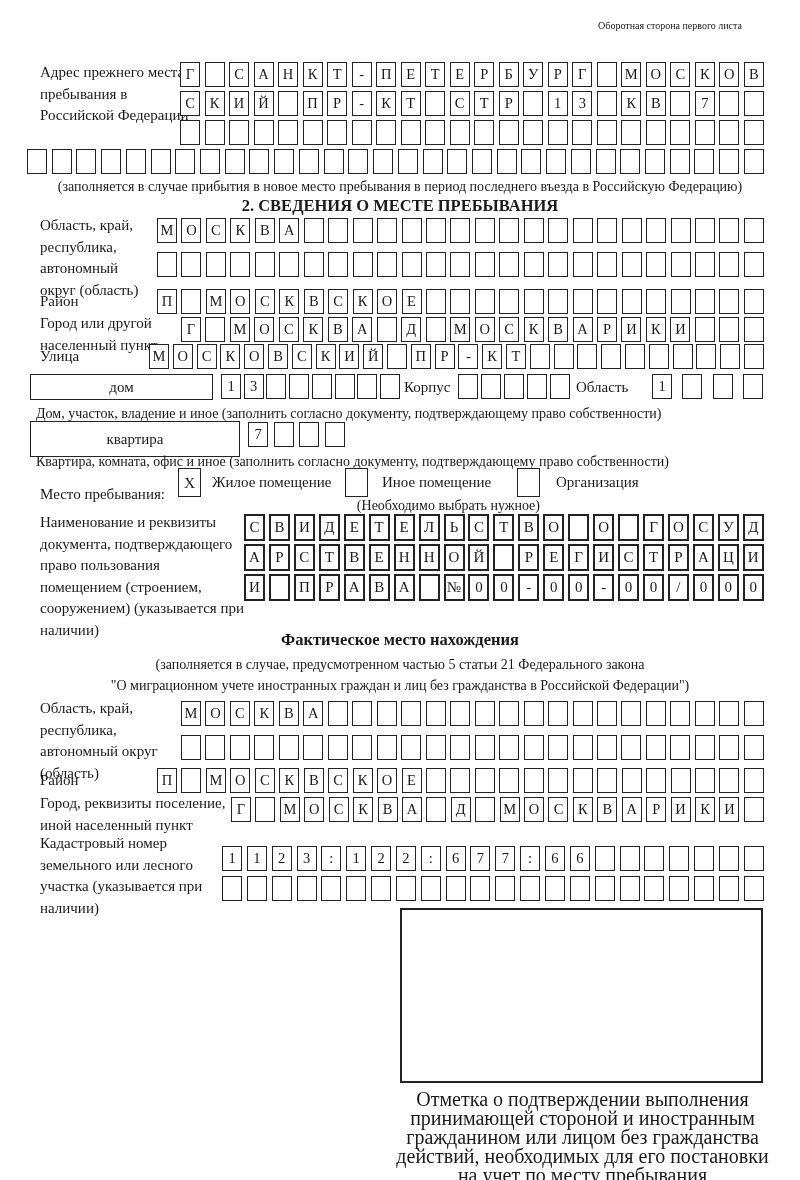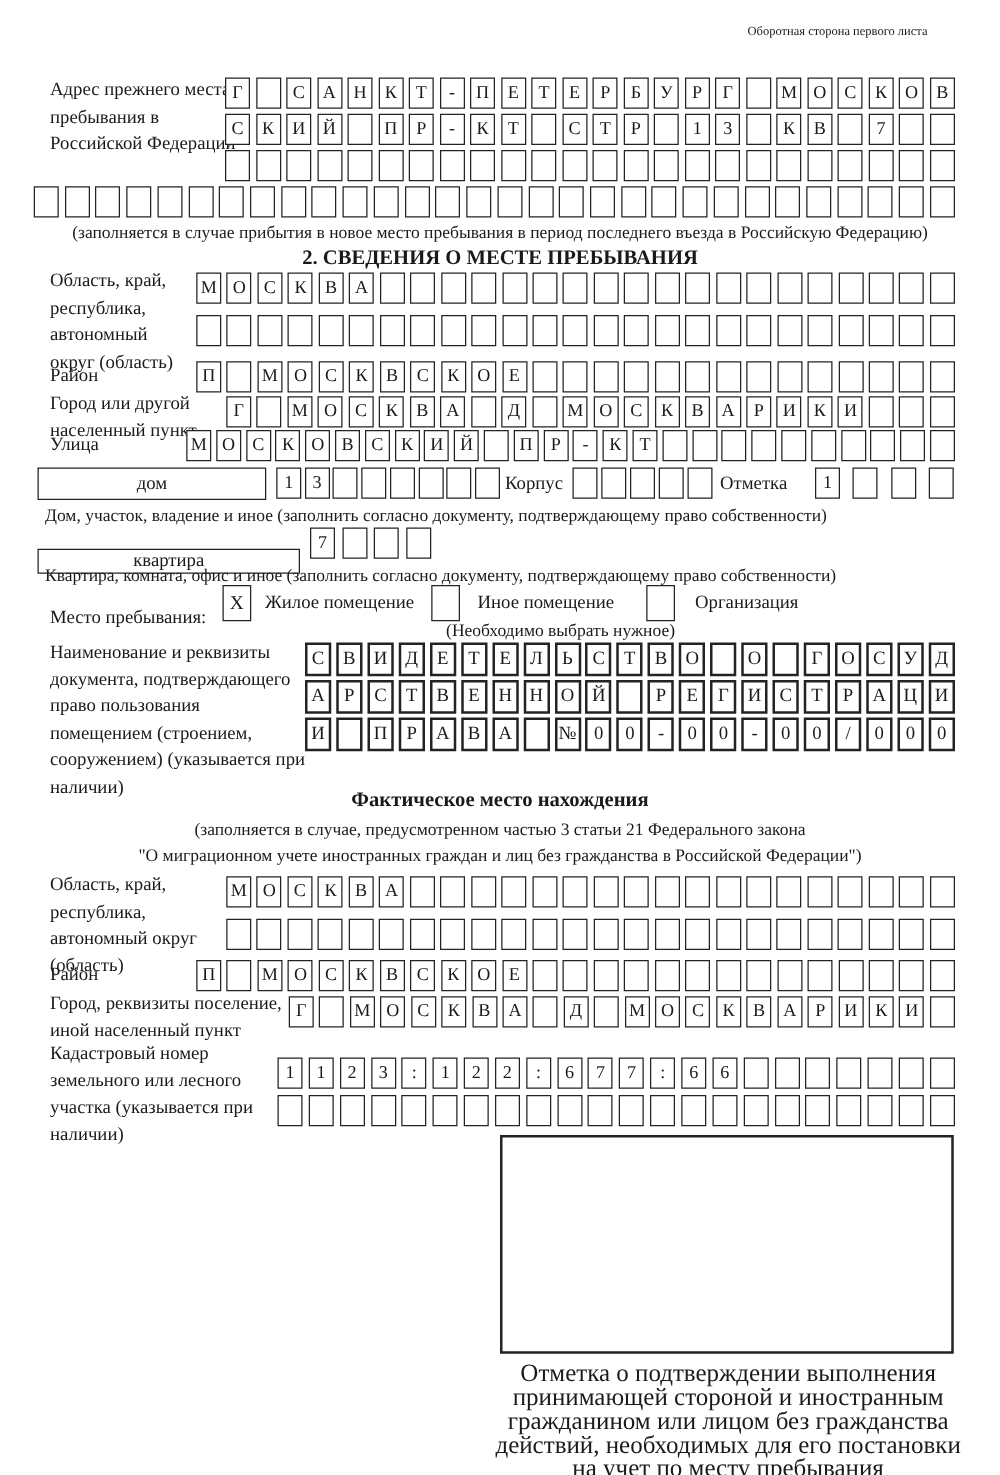--- a/index.html
+++ b/index.html
@@ -299,30 +299,30 @@
       <span class="cell"></span>
     </div>
   <div class="label" style="top:377px;left:404px">Корпус</div>
   <div class="cells-row" style="top:374px;left:458px;width:112px">
       <span class="cell"></span>
       <span class="cell"></span>
       <span class="cell"></span>
       <span class="cell"></span>
       <span class="cell"></span>
     </div>
-  <div class="label" style="top:377px;left:576px">Отметка</div>
+  <div class="label" style="top:377px;left:576px">Область</div>
   <div class="cells-row" style="top:374px;left:652px;width:111px">
       <span class="cell">1</span>
       <span class="cell"></span>
       <span class="cell"></span>
       <span class="cell"></span>
     </div>
   <div class="hint" style="top:405px;left:36px;width:740px">Дом, участок, владение и иное (заполнить согласно документу, подтверждающему право собственности)</div>
 
-  <div class="widebox" style="top:439px;left:30px;width:210px;height:20px">квартира</div>
+  <div class="widebox" style="top:421px;left:30px;width:210px;height:36px">квартира</div>
   <div class="cells-row" style="top:422px;left:248px;width:97px">
       <span class="cell">7</span>
       <span class="cell"></span>
       <span class="cell"></span>
       <span class="cell"></span>
     </div>
   <div class="hint" style="top:453px;left:36px;width:740px">Квартира, комната, офис и иное (заполнить согласно документу, подтверждающему право собственности)</div>
 
   <div class="label" style="top:484px;left:40px">Место пребывания:</div>
   <div class="cells-row check" style="top:468px;left:178px;width:23px">
@@ -404,21 +404,21 @@
       <span class="cell">-</span>
       <span class="cell">0</span>
       <span class="cell">0</span>
       <span class="cell">/</span>
       <span class="cell">0</span>
       <span class="cell">0</span>
       <span class="cell">0</span>
     </div>
 
   <div class="title" style="top:630px">Фактическое место нахождения</div>
-  <div class="hint center" style="top:656px">(заполняется в случае, предусмотренном частью 3 статьи 21 Федерального закона</div>
+  <div class="hint center" style="top:656px">(заполняется в случае, предусмотренном частью 5 статьи 21 Федерального закона</div>
   <div class="hint center" style="top:677px">"О миграционном учете иностранных граждан и лиц без гражданства в Российской Федерации")</div>
 
   <div class="label" style="top:698px;left:40px;width:145px">Область, край, республика, автономный округ (область)</div>
   <div class="cells-row" style="top:701px;left:181px;width:583px">
       <span class="cell">М</span>
       <span class="cell">О</span>
       <span class="cell">С</span>
       <span class="cell">К</span>
       <span class="cell">В</span>
       <span class="cell">А</span>

